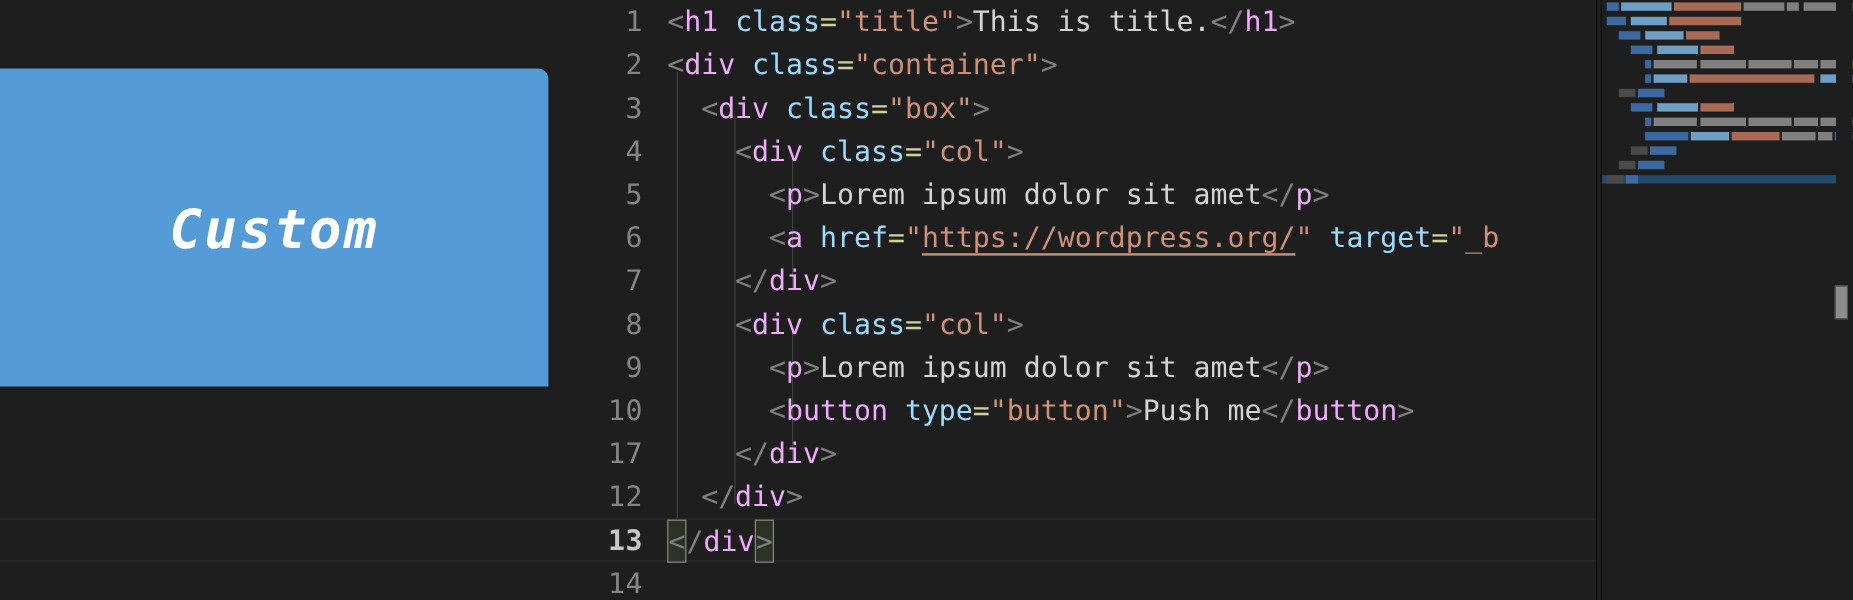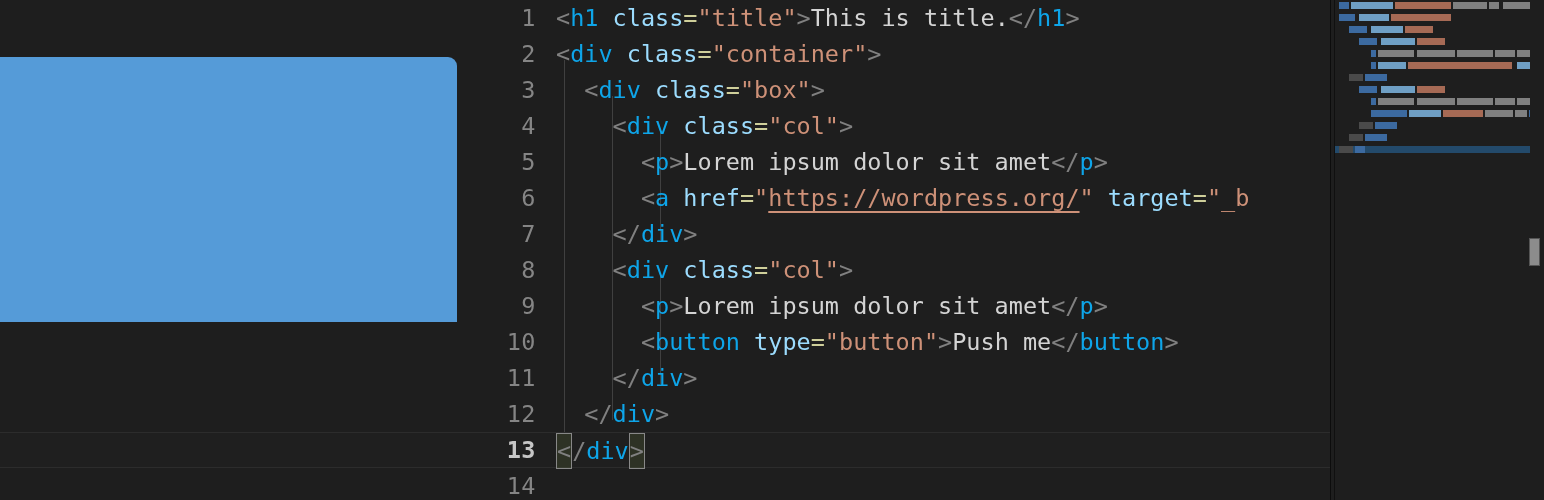--- a/index.html
+++ b/index.html
@@ -66,21 +66,21 @@
 
   .codetext {
     position: absolute;
     left: 556px;
     white-space: pre;
     color: #d4d4d4;
   }
 
   
   .t-punct   { color: #808080; }
-  .t-tag     { color: #0ea5e9; }
+  .t-tag     { color: #f0abfc; }
   .t-attr    { color: #9cdcfe; }
   .t-eq      { color: #cfcf9a; }
   .t-str     { color: #ce9178; }
   .t-text    { color: #d4d4d4; }
   .t-link    { color: #ce9178; text-decoration: underline; text-underline-offset: 5px; }
 
   
   .bracket-box {
     display: inline-block;
     box-sizing: border-box;
@@ -192,21 +192,21 @@
         <div class="code-line" style="top: 0px;"><span class="lineno">1</span><span class="codetext"><span class="t-punct">&lt;</span><span class="t-tag">h1</span><span class="t-text"> </span><span class="t-attr">class</span><span class="t-eq">=</span><span class="t-str">"title"</span><span class="t-punct">&gt;</span><span class="t-text">This is title.</span><span class="t-punct">&lt;/</span><span class="t-tag">h1</span><span class="t-punct">&gt;</span></span></div>
         <div class="code-line" style="top: 36px;"><span class="lineno">2</span><span class="codetext"><span class="t-punct">&lt;</span><span class="t-tag">div</span><span class="t-text"> </span><span class="t-attr">class</span><span class="t-eq">=</span><span class="t-str">"container"</span><span class="t-punct">&gt;</span></span></div>
         <div class="code-line" style="top: 72px;"><span class="lineno">3</span><span class="codetext"><span class="t-punct">  &lt;</span><span class="t-tag">div</span><span class="t-text"> </span><span class="t-attr">class</span><span class="t-eq">=</span><span class="t-str">"box"</span><span class="t-punct">&gt;</span></span></div>
         <div class="code-line" style="top: 108px;"><span class="lineno">4</span><span class="codetext"><span class="t-punct">    &lt;</span><span class="t-tag">div</span><span class="t-text"> </span><span class="t-attr">class</span><span class="t-eq">=</span><span class="t-str">"col"</span><span class="t-punct">&gt;</span></span></div>
         <div class="code-line" style="top: 144px;"><span class="lineno">5</span><span class="codetext"><span class="t-punct">      &lt;</span><span class="t-tag">p</span><span class="t-punct">&gt;</span><span class="t-text">Lorem ipsum dolor sit amet</span><span class="t-punct">&lt;/</span><span class="t-tag">p</span><span class="t-punct">&gt;</span></span></div>
         <div class="code-line" style="top: 180px;"><span class="lineno">6</span><span class="codetext"><span class="t-punct">      &lt;</span><span class="t-tag">a</span><span class="t-text"> </span><span class="t-attr">href</span><span class="t-eq">=</span><span class="t-str">"</span><span class="t-link">https://wordpress.org/</span><span class="t-str">"</span><span class="t-text"> </span><span class="t-attr">target</span><span class="t-eq">=</span><span class="t-str">"_b</span></span></div>
         <div class="code-line" style="top: 216px;"><span class="lineno">7</span><span class="codetext"><span class="t-punct">    &lt;/</span><span class="t-tag">div</span><span class="t-punct">&gt;</span></span></div>
         <div class="code-line" style="top: 252px;"><span class="lineno">8</span><span class="codetext"><span class="t-punct">    &lt;</span><span class="t-tag">div</span><span class="t-text"> </span><span class="t-attr">class</span><span class="t-eq">=</span><span class="t-str">"col"</span><span class="t-punct">&gt;</span></span></div>
         <div class="code-line" style="top: 288px;"><span class="lineno">9</span><span class="codetext"><span class="t-punct">      &lt;</span><span class="t-tag">p</span><span class="t-punct">&gt;</span><span class="t-text">Lorem ipsum dolor sit amet</span><span class="t-punct">&lt;/</span><span class="t-tag">p</span><span class="t-punct">&gt;</span></span></div>
         <div class="code-line" style="top: 324px;"><span class="lineno">10</span><span class="codetext"><span class="t-punct">      &lt;</span><span class="t-tag">button</span><span class="t-text"> </span><span class="t-attr">type</span><span class="t-eq">=</span><span class="t-str">"button"</span><span class="t-punct">&gt;</span><span class="t-text">Push me</span><span class="t-punct">&lt;/</span><span class="t-tag">button</span><span class="t-punct">&gt;</span></span></div>
-        <div class="code-line" style="top: 360px;"><span class="lineno">11</span><span class="codetext"><span class="t-punct">    &lt;/</span><span class="t-tag">div</span><span class="t-punct">&gt;</span></span></div>
+        <div class="code-line" style="top: 360px;"><span class="lineno">17</span><span class="codetext"><span class="t-punct">    &lt;/</span><span class="t-tag">div</span><span class="t-punct">&gt;</span></span></div>
         <div class="code-line" style="top: 396px;"><span class="lineno">12</span><span class="codetext"><span class="t-punct">  &lt;/</span><span class="t-tag">div</span><span class="t-punct">&gt;</span></span></div>
         <div class="code-line active" style="top: 432px;"><span class="lineno">13</span><span class="codetext"><span class="bracket-box">&lt;</span><span class="t-punct">/</span><span class="t-tag">div</span><span class="bracket-box">&gt;</span></span></div>
         <div class="code-line" style="top: 468px;"><span class="lineno">14</span><span class="codetext"></span></div>
       </div>
   </div>
 
   <div id="editor-minimap-divider"></div>
 
   <div id="minimap">
       <div class="mm-row" style="top: 2px;">
@@ -283,15 +283,16 @@
         <div class="mm-seg" style="left: 4px; width: 14px; background: rgb(74, 74, 74);"></div>
         <div class="mm-seg" style="left: 20px; width: 10px; background: rgb(60, 106, 160);"></div>
       </div>
       <div class="mm-row" style="top: 158px;"></div>
     </div>
 
   <div id="scrollbar-track"></div>
   <div id="scrollbar-thumb" style="top: 238px; height: 28px;"></div>
 
   <div id="overlay-card">
+    <div class="ov-line">Custom</div>
   </div>
 
 </div>
 
 </body></html>

